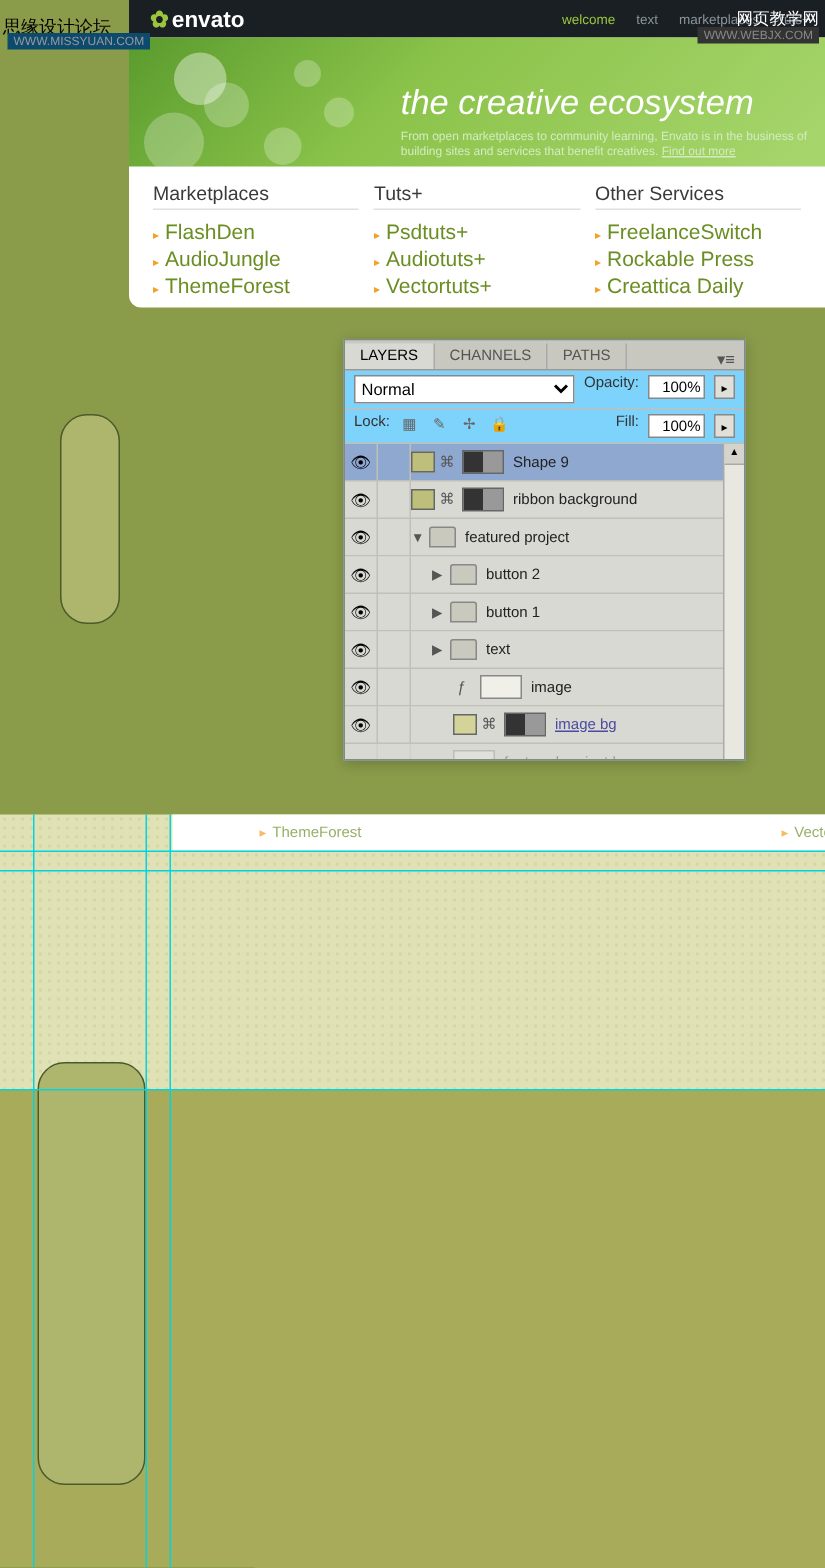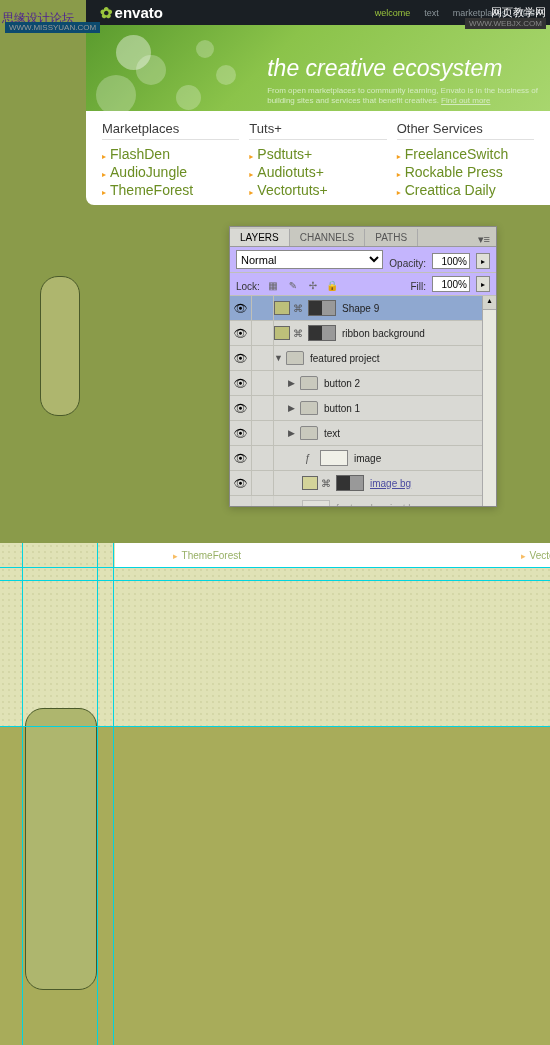--- a/index.html
+++ b/index.html
@@ -1,17 +1,17 @@
 <!DOCTYPE html>
 <html><head>
 <meta charset="utf-8">
 <style>
 *{margin:0;padding:0;box-sizing:border-box;font-family:Arial,sans-serif}
 body{width:550px;height:1045px;background:#8a9b4a;position:relative;overflow:hidden}
-.wm1{position:absolute;top:10px;left:2px;color:#4c1d95;font-size:12px;z-index:10}
+.wm1{position:absolute;top:10px;left:2px;color:#000000;font-size:12px;z-index:10}
 .wm1-sub{position:absolute;top:22px;left:5px;background:#0c4a6e;color:#999;font-size:8px;padding:1px 4px;z-index:10}
 .wm2{position:absolute;top:5px;right:4px;color:#fff;font-size:11px;z-index:10}
 .wm2-sub{position:absolute;top:18px;right:4px;background:#333;color:#888;font-size:8px;padding:1px 4px;z-index:10}
 
 .envato-card{position:absolute;left:86px;top:0;width:464px;height:205px;background:#fff;border-radius:0 0 0 8px;overflow:hidden}
 .env-header{height:25px;background:#1a1f24;display:flex;align-items:center;padding-left:14px}
 .env-logo{color:#fff;font-size:15px;font-weight:bold;}
 .env-logo::before{content:"✿";color:#9bc53d;margin-right:2px}
 .env-nav{margin-left:auto;display:flex;gap:14px;padding-right:10px}
 .env-nav span{color:#8a9499;font-size:9px}
@@ -30,27 +30,27 @@
 .banner-title{font-size:23px;font-style:italic;font-weight:300}
 .banner-sub{font-size:8px;color:#d4ebc0;margin-top:4px;line-height:1.3}
 .banner-sub a{text-decoration:underline;color:#d4ebc0}
 
 .env-cols{display:flex;padding:10px 16px;gap:10px}
 .env-col{flex:1}
 .env-col h3{font-size:13px;color:#3a3a3a;font-weight:normal;border-bottom:1px solid #e0e0e0;padding-bottom:3px;margin-bottom:5px}
 .env-col li{list-style:none;font-size:14px;color:#6b8e23;padding:1px 0}
 .env-col li::before{content:"▸";color:#f4a020;margin-right:4px;font-size:8px}
 
-.layers-panel{position:absolute;left:229px;top:226px;width:268px;background:#c4b5fd;border:1px solid #888;font-size:11px;box-shadow:0 2px 8px rgba(0,0,0,0.2)}
+.layers-panel{position:absolute;left:229px;top:226px;width:268px;background:#7dd3fc;border:1px solid #888;font-size:11px;box-shadow:0 2px 8px rgba(0,0,0,0.2)}
 .lp-tabs{display:flex;background:#c8c8c0;border-bottom:1px solid #999;height:20px;align-items:end}
 .lp-tab{padding:3px 10px;font-size:10px;color:#555;border-right:1px solid #aaa;cursor:pointer}
 .lp-tab.active{background:#d9d9d4;color:#000}
 .lp-menu{margin-left:auto;padding:0 6px;font-size:11px;cursor:pointer;color:#555}
 
-.lp-row{display:flex;align-items:flex-end;padding:3px 6px;gap:6px;border-bottom:1px solid #c0c0b8}
+.lp-row{display:flex;align-items:flex-start;padding:3px 6px;gap:6px;border-bottom:1px solid #c0c0b8}
 .lp-select{flex:1;height:19px;font-size:11px;border:1px solid #888;background:#fff}
 .lp-label{font-size:10px;color:#333}
 .lp-input{width:38px;height:16px;font-size:10px;border:1px solid #888;background:#fff;text-align:right;padding-right:2px}
 .lp-btn{width:14px;height:16px;border:1px solid #888;background:#e0e0d8;font-size:8px;display:flex;align-items:center;justify-content:center;cursor:pointer}
 .lp-icon{width:14px;height:14px;display:inline-flex;align-items:center;justify-content:center;font-size:10px;color:#666}
 
 .layers-list{background:#d9d9d4;max-height:210px;overflow:hidden;position:relative}
 .layer{display:flex;align-items:center;height:25px;border-bottom:1px solid #c0c0b8;padding-right:4px;background:#d9d9d4}
 .layer.selected{background:#8fa8d0}
 .layer.fade{opacity:0.35}

